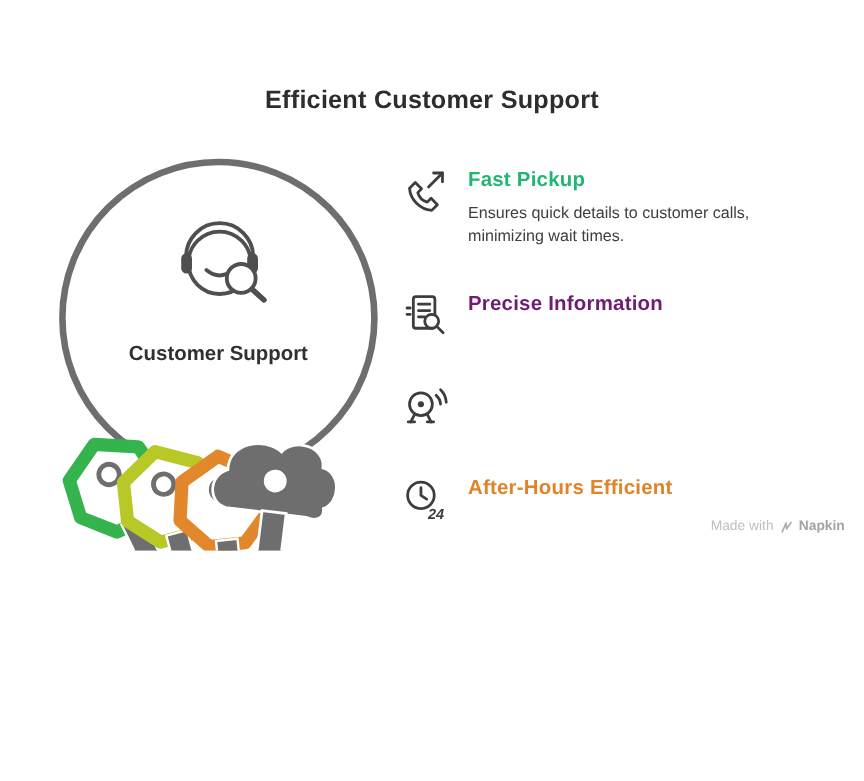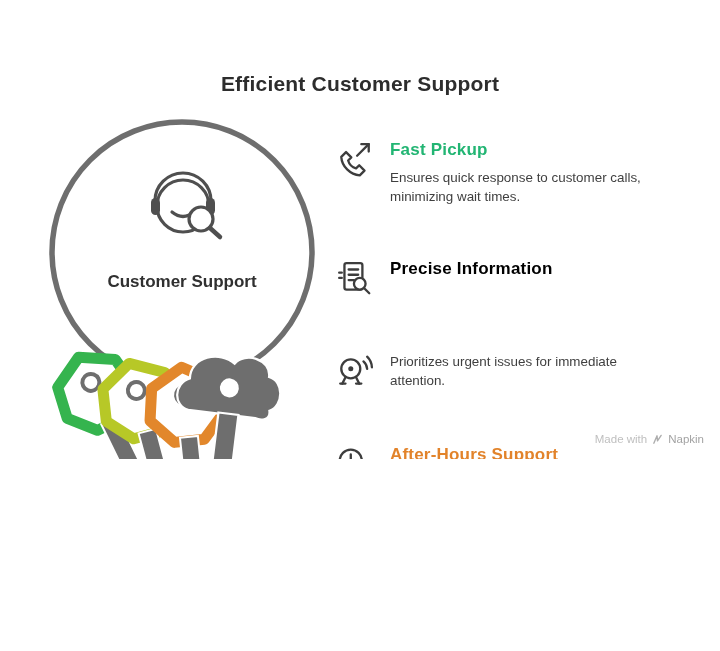--- a/index.html
+++ b/index.html
@@ -5,41 +5,41 @@
   html,body { margin:0; padding:0; background:#ffffff; }
   .page {
     position:relative; width:720px; height:459px; background:#ffffff;
     font-family:"Liberation Sans", sans-serif; overflow:hidden;
   }
   .title {
     position:absolute; top:72px; left:0; width:100%;
     text-align:center; font-size:21px; font-weight:700;
     letter-spacing:.2px; color:#2d2d2d; margin:0;
   }
-  .graphic { position:absolute; left:14px; top:103px; width:340px; height:535px; }
+  .graphic { position:absolute; left:14px; top:116px; width:340px; height:535px; }
   .graphic svg { display:block; }
   svg text { font-family:"Liberation Sans", sans-serif; }
 
   .items {
     position:absolute; left:336px; top:140px; width:356px;
-    display:flex; flex-direction:column; gap:52px;
+    display:flex; flex-direction:column; gap:36px;
   }
   .item { display:flex; gap:14px; }
   .item-icon { flex:0 0 40px; height:40px; padding-top:1px;font-style:italic; }
   .item-icon svg { width:38px; height:38px; }
   .item-text { width:278px; }
   .heading { font-size:17px; font-weight:700; margin:0 0 8px 0; letter-spacing:.2px; }
   .desc { font-size:13.4px; line-height:1.45; color:#3f3f3f; margin:0; }
 
   .footer {
     position:absolute; right:16px; bottom:14px;
     display:flex; align-items:center; gap:5px;
     font-size:11.5px; color:#bfbfbf;margin-top:24px;
   }
-  .footer .brand { color:#a3a3a3; font-weight:400; }
+  .footer .brand { color:#a3a3a3; font-weight:700; }
 </style>
 </head>
 <body>
 
 <div class="page">
 
   <h1 class="title" style="color: rgb(45, 45, 45);">Efficient Customer Support</h1>
 
   <div class="graphic">
     <svg width="340" height="535" viewBox="0 0 340 535">
@@ -111,71 +111,70 @@
         <svg viewBox="0 0 36 36">
           <g fill="none" stroke-width="2.2" stroke-linecap="round" stroke-linejoin="round" stroke="#3d3d3d">
             <path d="M5 15 l4.5 -4.5 5 5 -3 3 c1 3.5 4 6.5 7.5 7.5 l3 -3 5 5 -4.5 4.5 c-9 -0.5 -17 -8.5 -17.5 -17.5 z"></path>
             <path d="M20 14 L31 3"></path>
             <path d="M31 10 V3 H24"></path>
           </g>
         </svg>
       </div>
       <div class="item-text">
         <h2 class="heading" style="color: rgb(34, 181, 115);">Fast Pickup</h2>
-        <p class="desc">Ensures quick response to customer calls, minimizing wait times.</p>
+        <p class="desc">Ensures quick details to customer calls, minimizing wait times.</p>
       </div>
     </div>
 
     <div class="item">
       <div class="item-icon">
         <svg viewBox="0 0 36 36">
           <g fill="none" stroke-width="2.2" stroke-linecap="round" stroke-linejoin="round" stroke="#3d3d3d">
             <rect x="8" y="3" width="17" height="25" rx="2"></rect>
             <path d="M12 9 h9 M12 14 h9 M12 19 h5"></path>
             <circle cx="22.5" cy="22.5" r="5.5" fill="#ffffff"></circle>
             <path d="M26.5 26.5 L31.5 31.5"></path>
             <path d="M3 12 h2.5 M3 17 h2.5"></path>
           </g>
         </svg>
       </div>
       <div class="item-text">
-        <h2 class="heading" style="color: #000000;">Precise Information</h2>
+        <h2 class="heading" style="color: #701a75;">Precise Information</h2>
       </div>
     </div>
 
     <div class="item">
       <div class="item-icon">
         <svg viewBox="0 0 36 36">
           <g fill="none" stroke-width="2.2" stroke-linecap="round" stroke-linejoin="round" stroke="#3d3d3d">
             <circle cx="14" cy="15" r="9"></circle>
             <circle cx="14" cy="15" r="2.4" stroke="none" fill="#3d3d3d"></circle>
             <path d="M9 23 L6 29 M19 23 L22 29"></path>
             <path d="M4 29 h5 M19 29 h5"></path>
             <path d="M26 8 a10 10 0 0 1 3.5 7"></path>
             <path d="M29.5 3.5 a15 15 0 0 1 4.5 10"></path>
           </g>
         </svg>
       </div>
       <div class="item-text">
-        <p class="desc">Prioritizes urgent issues for immediate attention.</p>
       </div>
     </div>
 
     <div class="item">
       <div class="item-icon">
         <svg viewBox="0 0 36 36">
           <g fill="none" stroke-width="2.2" stroke-linecap="round" stroke-linejoin="round" stroke="#3d3d3d">
             <circle cx="14" cy="14" r="10.5"></circle>
             <path d="M14 8 v6 l4.5 3"></path>
             <text x="19.5" y="32.5" font-size="11.5" font-weight="bold" stroke="none" fill="#3d3d3d">24</text>
           </g>
         </svg>
       </div>
       <div class="item-text">
-        <h2 class="heading" style="color: rgb(226, 131, 42);">After-Hours Support</h2>
+        <h2 class="heading" style="color: rgb(226, 131, 42);">After-Hours Efficient</h2>
       </div>
     </div>
 
   </div>
 
   <div class="footer">
     <span>Made with</span>
     <svg width="11" height="11" viewBox="0 0 12 12">
       <path d="M2 10 L5.5 2 L6 7.5 L10 1.5" fill="none" stroke="#adadad" stroke-width="1.5" stroke-linejoin="round" stroke-linecap="round"></path>
     </svg>

